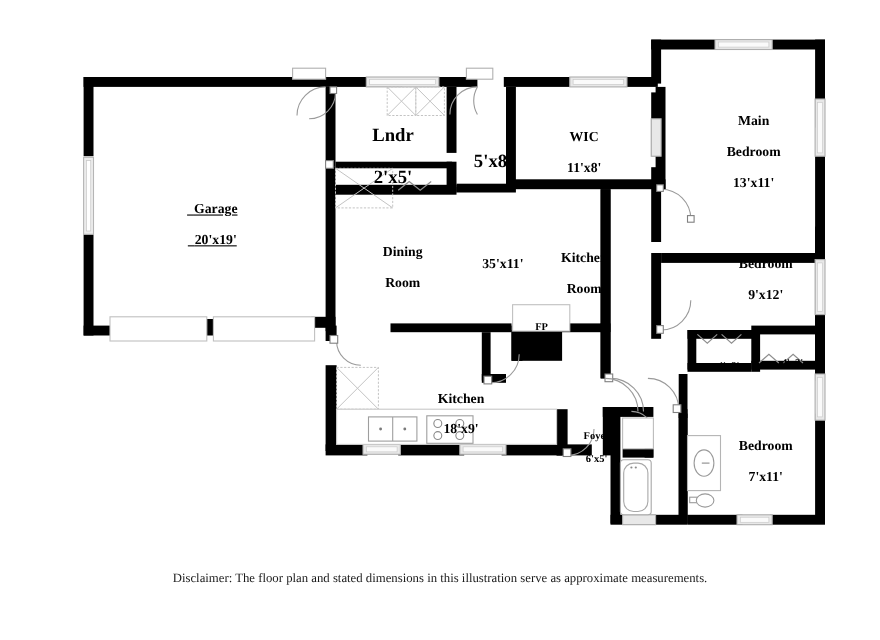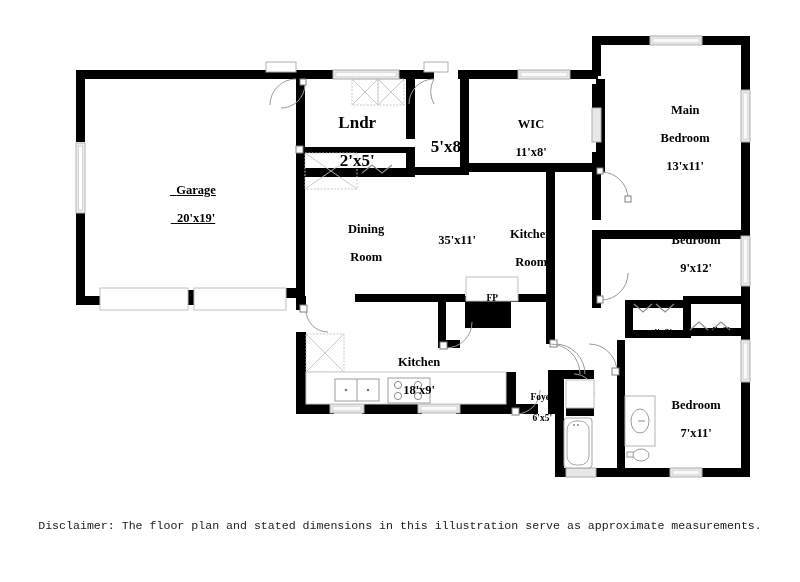--- a/index.html
+++ b/index.html
@@ -38,21 +38,21 @@
     position: absolute;
     left: 0;
     top: 518px;
     width: 800px;
     text-align: center;
     font-family: "Liberation Serif", serif;
     font-size: 11.6px;
     color: #1a1a1a;
     line-height: 1.45;
   }
-  #disclaimer div { display: block; font-family: Liberation Mono, monospace; }
+  #disclaimer div { display: block; }
 </style>
 </head>
 <body>
 
 <svg id="floorplan" viewBox="0 0 800 582" xmlns="http://www.w3.org/2000/svg">
 
   <rect x="0" y="0" width="800" height="582" fill="#ffffff"></rect>
 
   <g fill="#000000">
 

